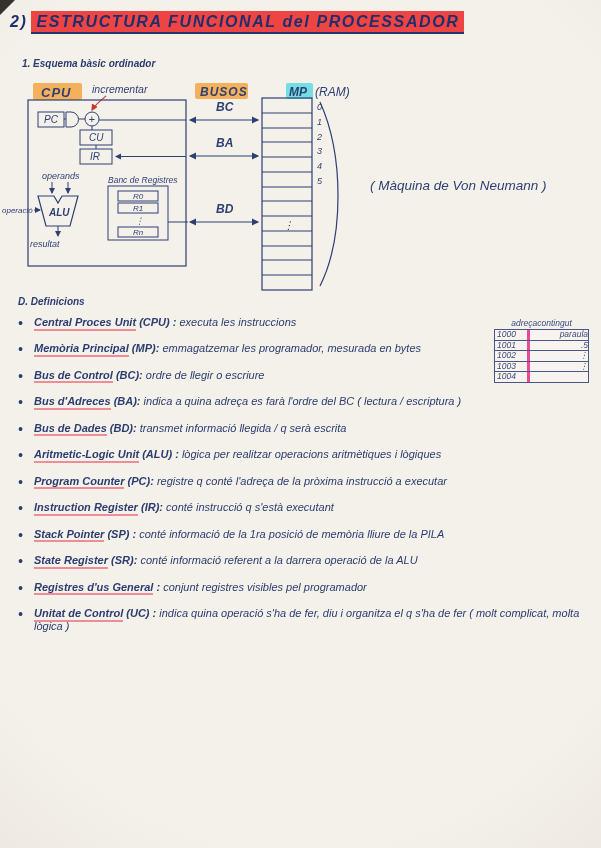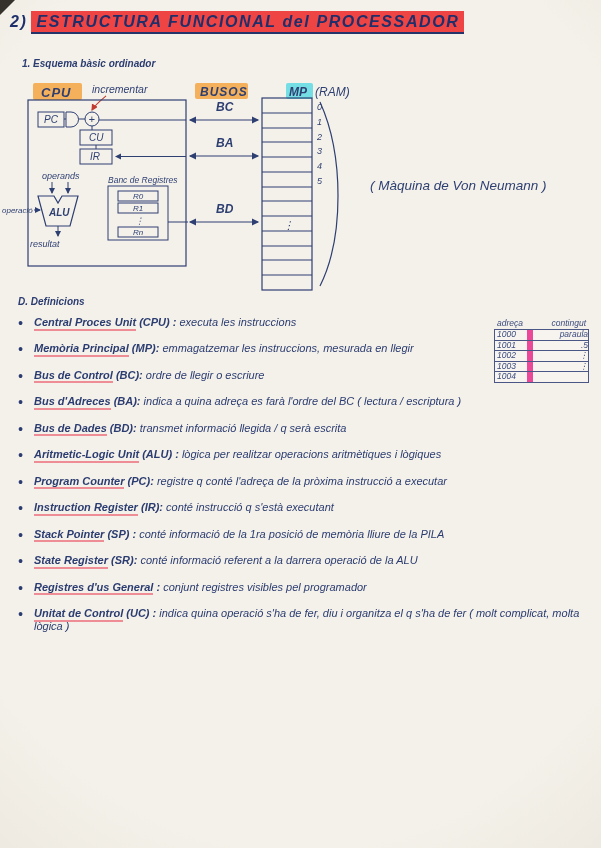--- a/index.html
+++ b/index.html
@@ -26,25 +26,25 @@
   .red{stroke:#c23b2f;fill:none;stroke-width:1.1}
   .hl-orange{fill:#f4a84a;opacity:.9}
   .hl-cyan{fill:#67dbe3;opacity:.9}
   .defs{position:absolute;top:316px;left:16px;width:578px;list-style:none;margin:0;padding:0}
   .defs li{position:relative;padding-left:18px;margin-bottom:13.5px;font-size:11px;line-height:1.18}
   .blt{position:absolute;left:2px;top:-1px}
   .blt::before{content:"\2022";font-size:14px;color:#2b3c70}
   .term{font-weight:600;border-bottom:2px solid #ee8d95;padding-bottom:.5px}
   .abbr{font-weight:600}
   .memtable{position:absolute;top:318px;left:494px;width:95px;font-size:8.5px;color:#3a4a7d}
-  .mt-head{display:flex;justify-content:space-between;padding:0 3px 1px}
+  .mt-head{display:flex;justify-content:center;padding:0 3px 1px}
   .mt-grid{border:1px solid #4a5685;background:rgba(255,255,255,.25)}
   .mt-row{display:flex;border-bottom:1px solid #4a5685;height:9.5px;line-height:9.5px}
   .mt-row:last-child{border-bottom:none}
-  .mt-a{width:30px;border-right:6px solid #ec4899;padding-left:2px}
+  .mt-a{width:30px;border-right:3px solid #ec4899;padding-left:2px}
   .mt-c{flex:1;text-align:right}
 </style>
 </head>
 <body>
 
 <div class="corner"></div>
 
 <div class="title">
   <span class="pfx">2)</span><span class="hl">ESTRUCTURA FUNCIONAL del PROCESSADOR</span>
 </div>
@@ -174,21 +174,21 @@
       </div>
     <div class="mt-row">
         <span class="mt-a">1004</span>
         <span class="mt-c"></span>
       </div>
   </div>
 </div>
 
 <ul class="defs">
   <li><span class="blt"></span><span class="term">Central Proces Unit</span> <span class="abbr">(CPU) :</span> <span>executa les instruccions</span></li>
-  <li><span class="blt"></span><span class="term">Memòria Principal</span> <span class="abbr">(MP):</span> <span>emmagatzemar les instruccions, mesurada en llegir</span></li>
+  <li><span class="blt"></span><span class="term">Memòria Principal</span> <span class="abbr">(MP):</span> <span>emmagatzemar les programador, mesurada en bytes</span></li>
   <li><span class="blt"></span><span class="term">Bus de Control</span> <span class="abbr">(BC):</span> <span>ordre de llegir o escriure</span></li>
   <li><span class="blt"></span><span class="term">Bus d'Adreces</span> <span class="abbr">(BA):</span> <span>indica a quina adreça es farà l'ordre del BC ( lectura / escriptura )</span></li>
   <li><span class="blt"></span><span class="term">Bus de Dades</span> <span class="abbr">(BD):</span> <span>transmet informació llegida / q serà escrita</span></li>
   <li><span class="blt"></span><span class="term">Aritmetic-Logic Unit</span> <span class="abbr">(ALU) :</span> <span>lògica per realitzar operacions aritmètiques i lògiques</span></li>
   <li><span class="blt"></span><span class="term">Program Counter</span> <span class="abbr">(PC):</span> <span>registre q conté l'adreça de la pròxima instrucció a executar</span></li>
   <li><span class="blt"></span><span class="term">Instruction Register</span> <span class="abbr">(IR):</span> <span>conté instrucció q s'està executant</span></li>
   <li><span class="blt"></span><span class="term">Stack Pointer</span> <span class="abbr">(SP) :</span> <span>conté informació de la 1ra posició de memòria lliure de la PILA</span></li>
   <li><span class="blt"></span><span class="term">State Register</span> <span class="abbr">(SR):</span> <span>conté informació referent a la darrera operació de la ALU</span></li>
   <li><span class="blt"></span><span class="term">Registres d'us General</span> <span class="abbr">:</span> <span>conjunt registres visibles pel programador</span></li>
   <li><span class="blt"></span><span class="term">Unitat de Control</span> <span class="abbr">(UC) :</span> <span>indica quina operació s'ha de fer, diu i organitza el q s'ha de fer ( molt complicat, molta lògica )</span></li>

